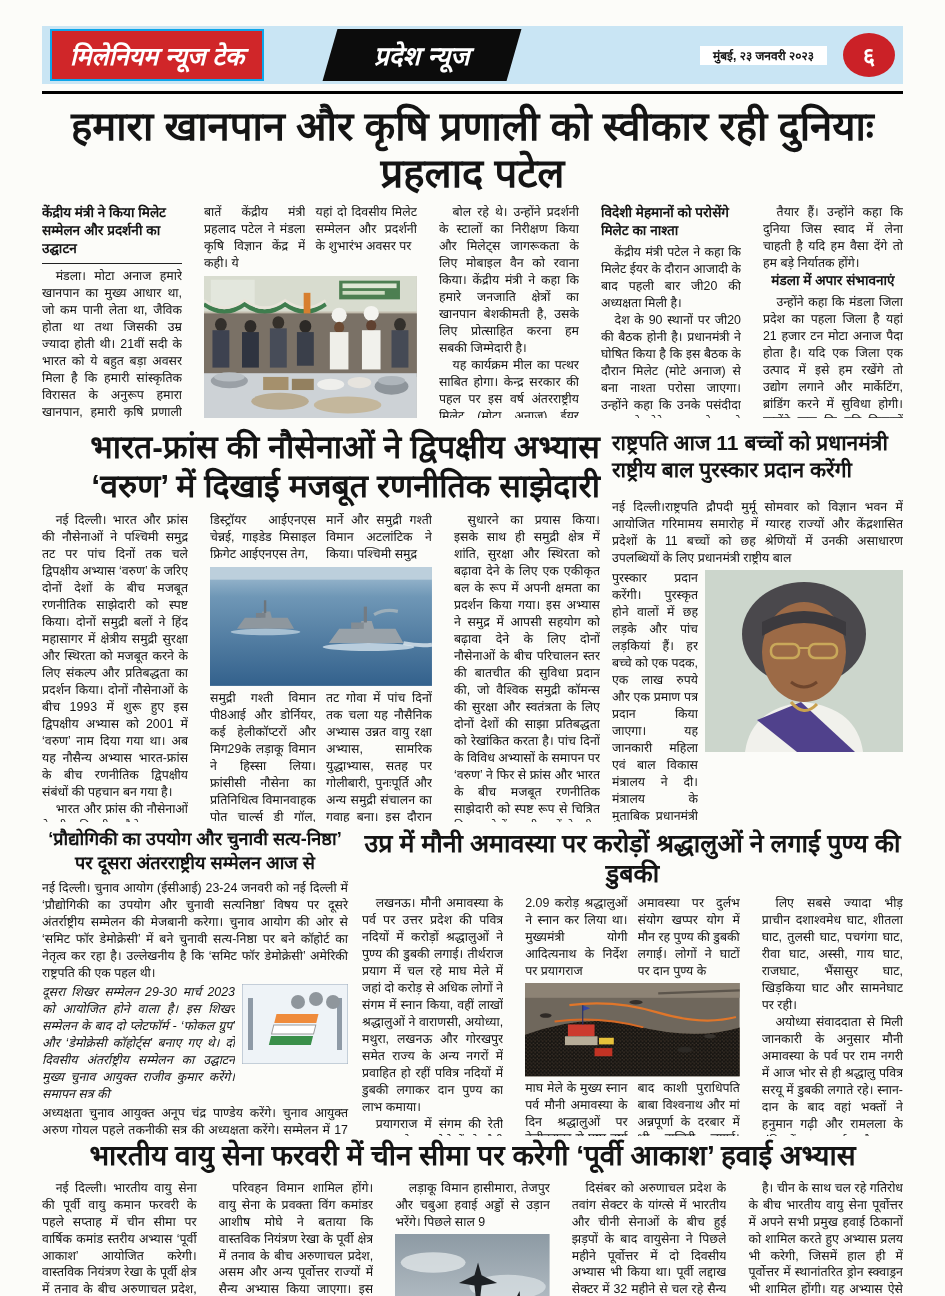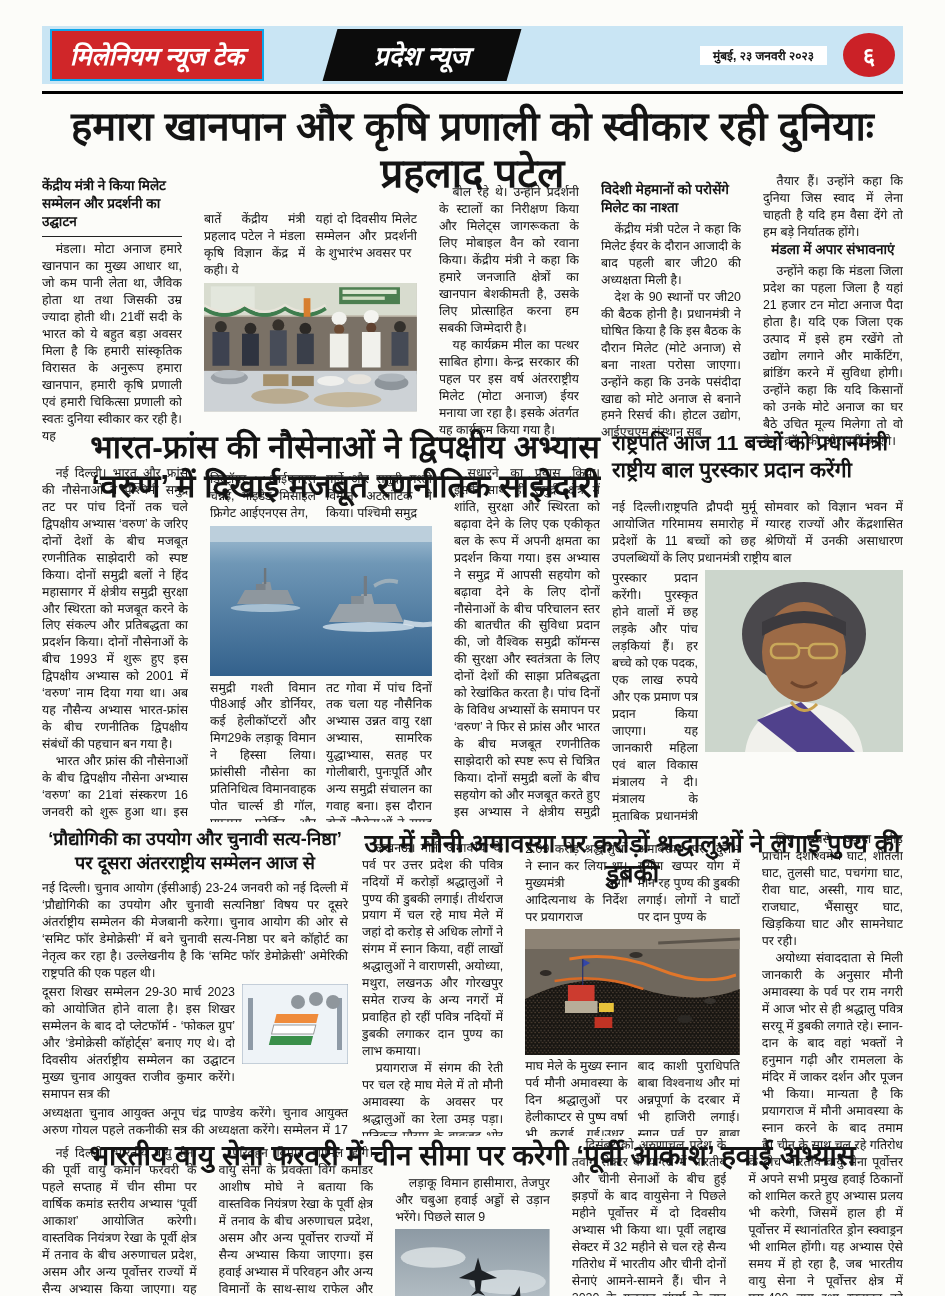--- a/index.html
+++ b/index.html
@@ -21,21 +21,21 @@
   .top-rule { height:3px; background:#000; margin-top:7px; }
   .bottom-rule { height:4px; background:#000; margin-top:8px; }
   
   .h-main { font-size:40px; font-weight:bold; text-align:center; line-height:1.18; margin:9px 0 7px; }
   .h-var  { font-size:32px; font-weight:bold; text-align:right; line-height:1.22; margin:2px 0 6px; }
   .h-bal  { font-size:21px; font-weight:bold; text-align:left;  line-height:1.25; margin:4px 0 16px; }
   .h-eci  { font-size:18px; font-weight:bold; text-align:center; line-height:1.3; margin:0 0 5px; }
   .h-mau  { font-size:25px; font-weight:bold; text-align:center; line-height:1.2; margin:0 0 7px; }
   .h-iaf  { font-size:28px; font-weight:bold; text-align:center; line-height:1.15; margin:4px 0 7px; }
   
-  .cols { display:flex; gap:22px;align-items:center; }
+  .cols { display:flex; gap:22px; }
   .col { flex:1; font-size:12.4px; line-height:1.37; text-align:justify; overflow:hidden; }
   .col p { text-indent:1.1em; }
   .subhead { font-weight:bold; font-size:13.6px; line-height:1.3; text-align:left; margin-bottom:4px; }
   .subhead.ruled { border-bottom:1.5px solid #222; padding-bottom:6px; }
   .subhead.center { text-align:center; }
   .ph { width:100%; display:block; line-height:0; }
   .ph svg { width:100%; height:100%; display:block; }
   
   .art-millet .cols { height:214px; }
   .mid-wide { flex:1.52; display:flex; flex-direction:column; }
@@ -47,21 +47,21 @@
   .art-var { width:592px; }
   .art-var .cols { height:312px; }
   .art-bal { flex:1; }
   .bal-intro { font-size:12.4px; line-height:1.37; text-align:justify; }
   .bal-mid { display:flex; gap:7px; margin:3px 0; }
   .bal-side { width:86px; font-size:12.4px; line-height:1.37; text-align:justify; overflow:hidden; }
   .bal-photo { width:198px; height:182px; overflow:hidden; }
   
   .row3 { display:flex; gap:14px; margin-top:6px; height:308px; overflow:hidden; }
   .art-eci { width:306px; font-size:12.4px; line-height:1.37; text-align:justify; }
-  .eci-mid { display:flex; gap:7px; margin:2px 0; }
+  .eci-mid { display:flex; gap:7px; margin:2px 0;font-style:italic; }
   .eci-left { flex:1; overflow:hidden; }
   .eci-logo { width:106px; height:80px; }
   .art-mau { flex:1; }
   .art-mau .cols { height:262px; }
   
   .art-iaf { height:200px; overflow:hidden; }
   .art-iaf .cols { height:152px; }
   .jet-img { height:108px; margin-top:3px; overflow:hidden; }
 </style>
 </head>

